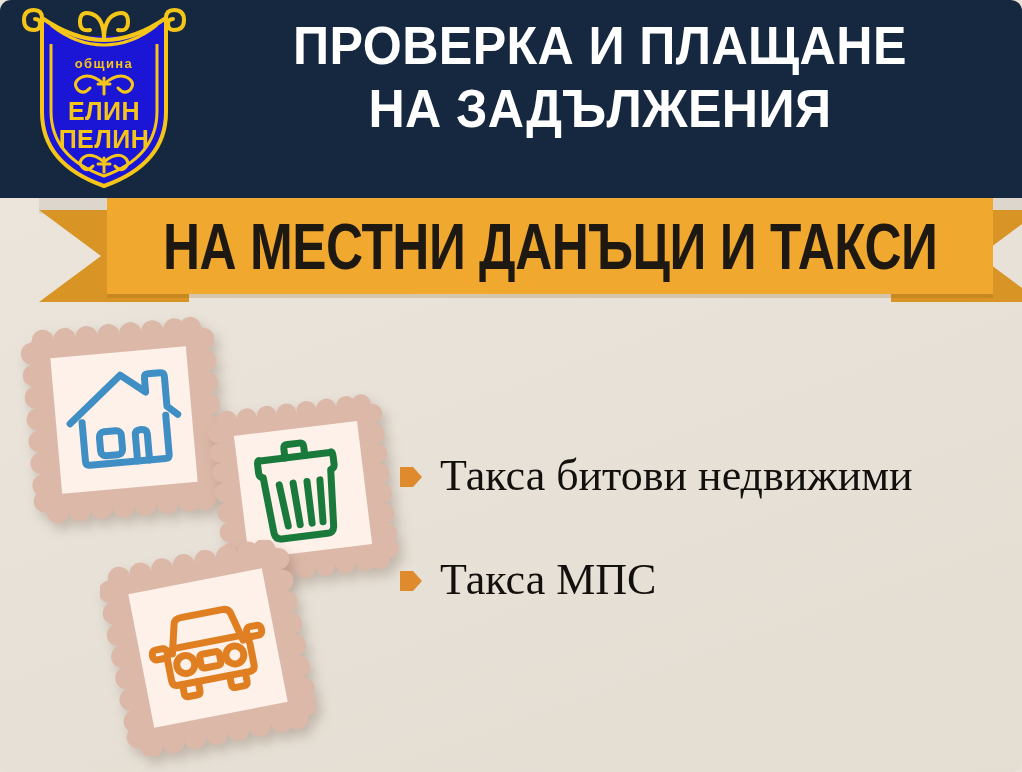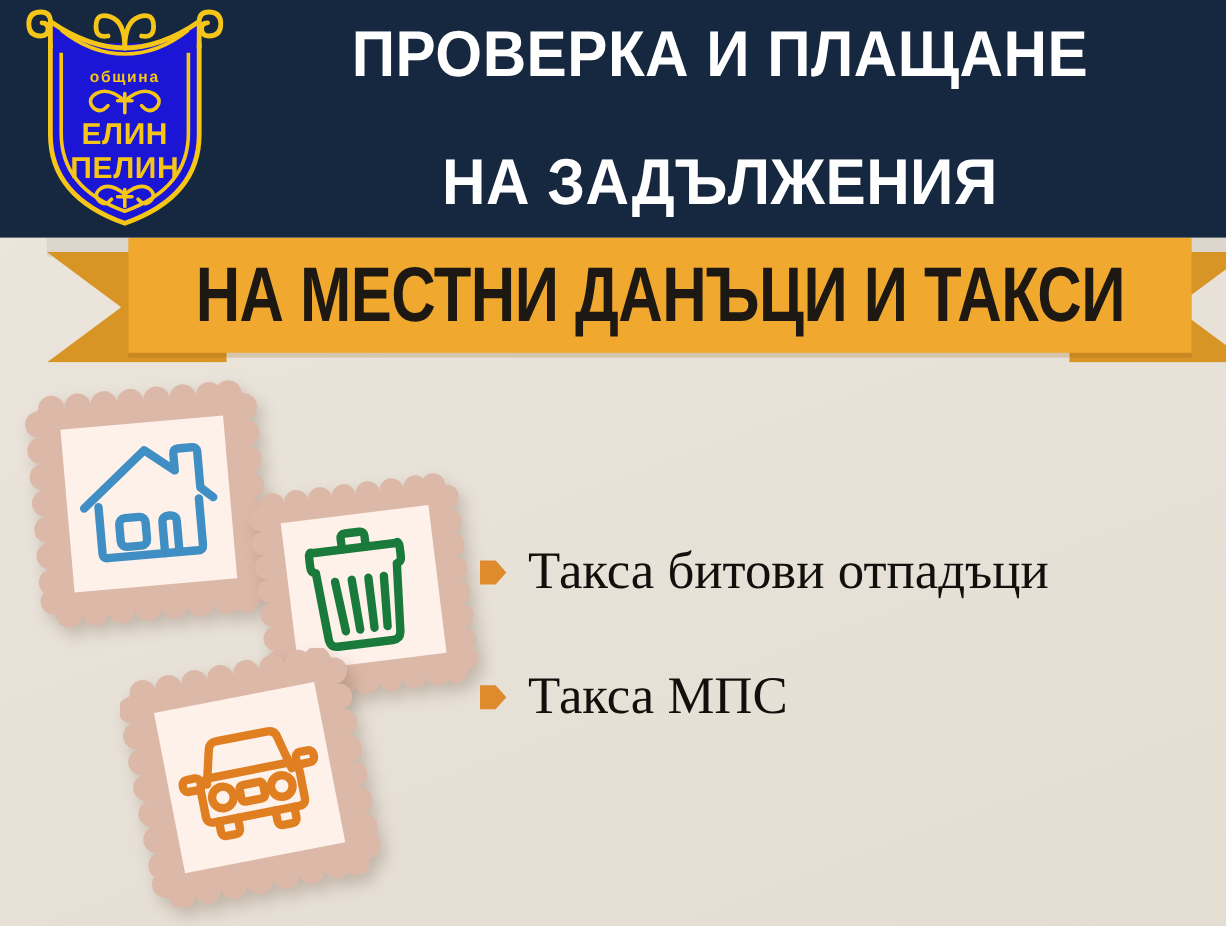--- a/index.html
+++ b/index.html
@@ -14,20 +14,21 @@
     background: #e8e2d8;
     font-family: "Liberation Sans", sans-serif;
   }
 
   #poster {
     position: relative;
     width: 1022px;
     height: 772px;
     background: linear-gradient(160deg, #ece6dd 0%, #e7e1d7 55%, #e4ddd2 100%);
     overflow: hidden;
+    border-radius: 11px;
   }
 
   
   .header-band {
     position: absolute;
     left: 0;
     top: 0;
     width: 1022px;
     height: 198px;
     background: #16283f;
@@ -46,21 +47,21 @@
 
   .header-title {
     position: absolute;
     left: 190px;
     top: 14px;
     width: 820px;
     height: 170px;
     display: flex;
     flex-direction: column;
     align-items: center;
-    justify-content: space-between;
+    justify-content: flex-start;
     z-index: 4;
   }
   .header-title .line {
     color: #ffffff;
     font-family: "Liberation Sans", sans-serif;
     font-weight: bold;
     font-size: 54px;
     line-height: 1.16;
     letter-spacing: 0.4px;
     text-align: center;
@@ -396,21 +397,21 @@
 
   <div class="bullet-list">
 
 
     <div class="bullet-row">
       <span class="bullet-marker">
         <svg width="22" height="26" viewBox="0 0 22 26" xmlns="http://www.w3.org/2000/svg">
           <path d="M0 3 L13 3 L22 13 L13 23 L0 23 Z" fill="#e08a2e"></path>
         </svg>
       </span>
-      <span class="bullet-label">Такса битови отпадъци</span>
+      <span class="bullet-label">Такса битови недвижими</span>
     </div>
 
     <div class="bullet-row">
       <span class="bullet-marker">
         <svg width="22" height="26" viewBox="0 0 22 26" xmlns="http://www.w3.org/2000/svg">
           <path d="M0 3 L13 3 L22 13 L13 23 L0 23 Z" fill="#e08a2e"></path>
         </svg>
       </span>
       <span class="bullet-label">Такса МПС</span>
     </div>

